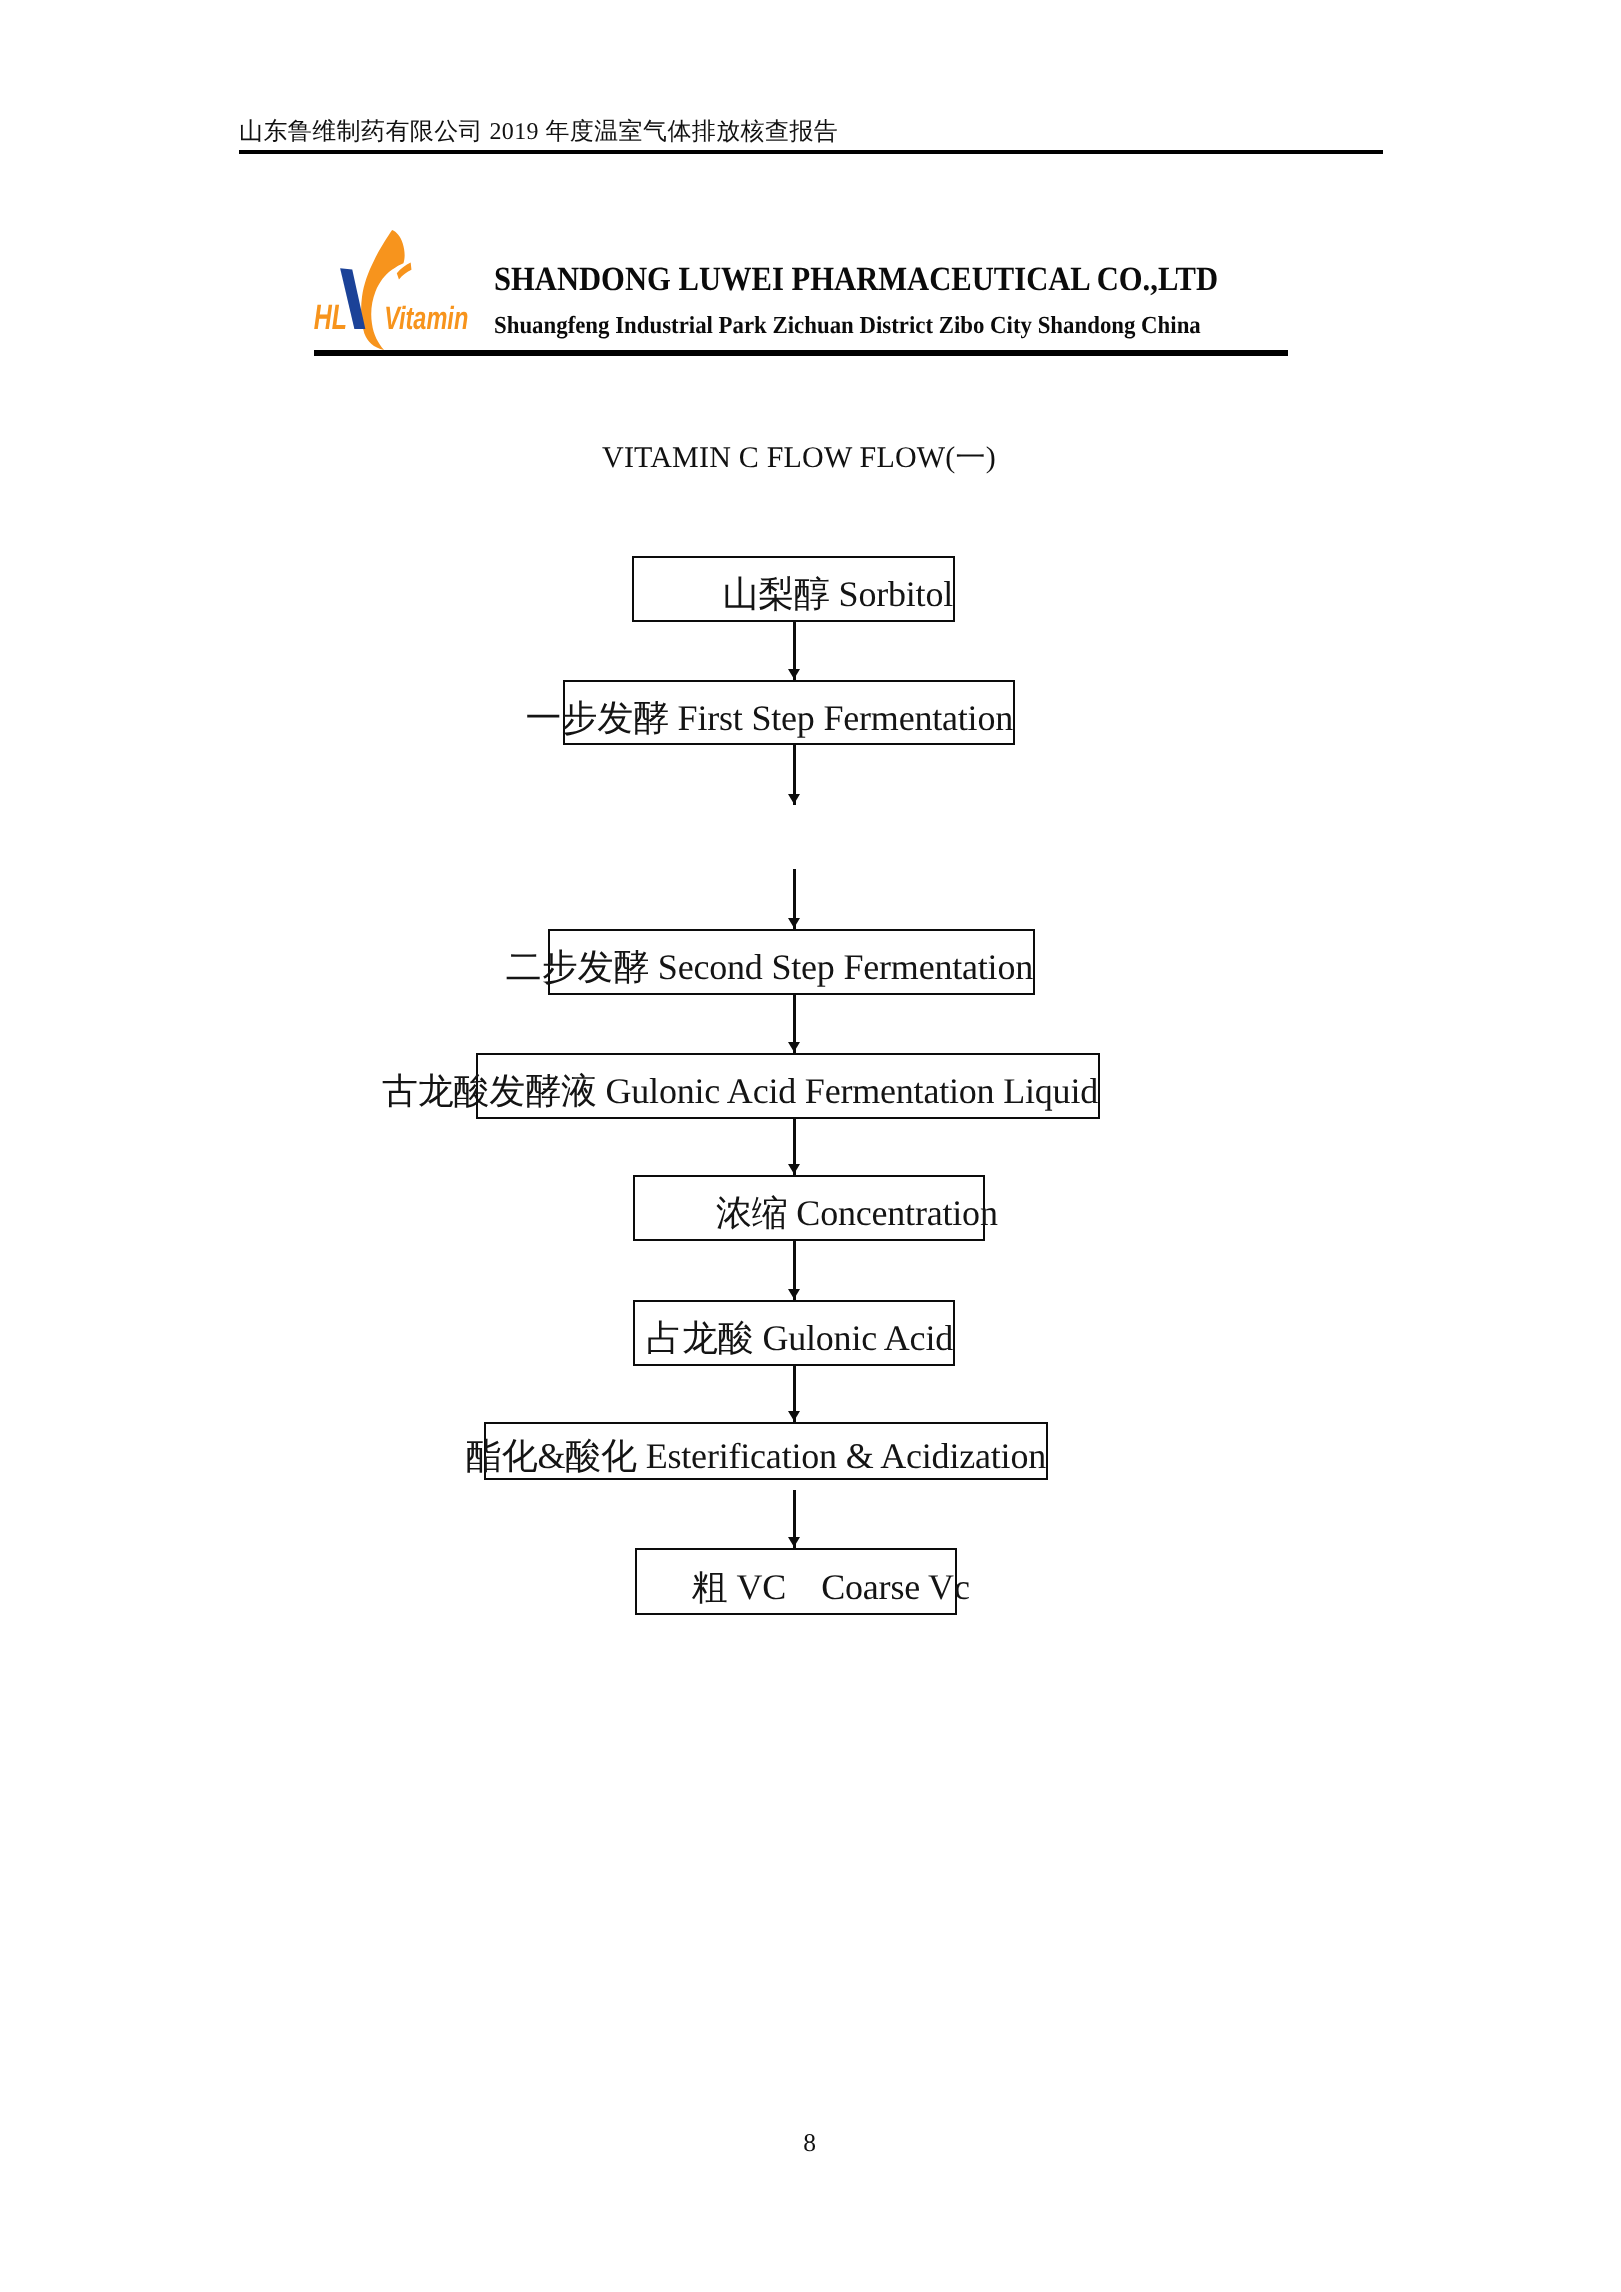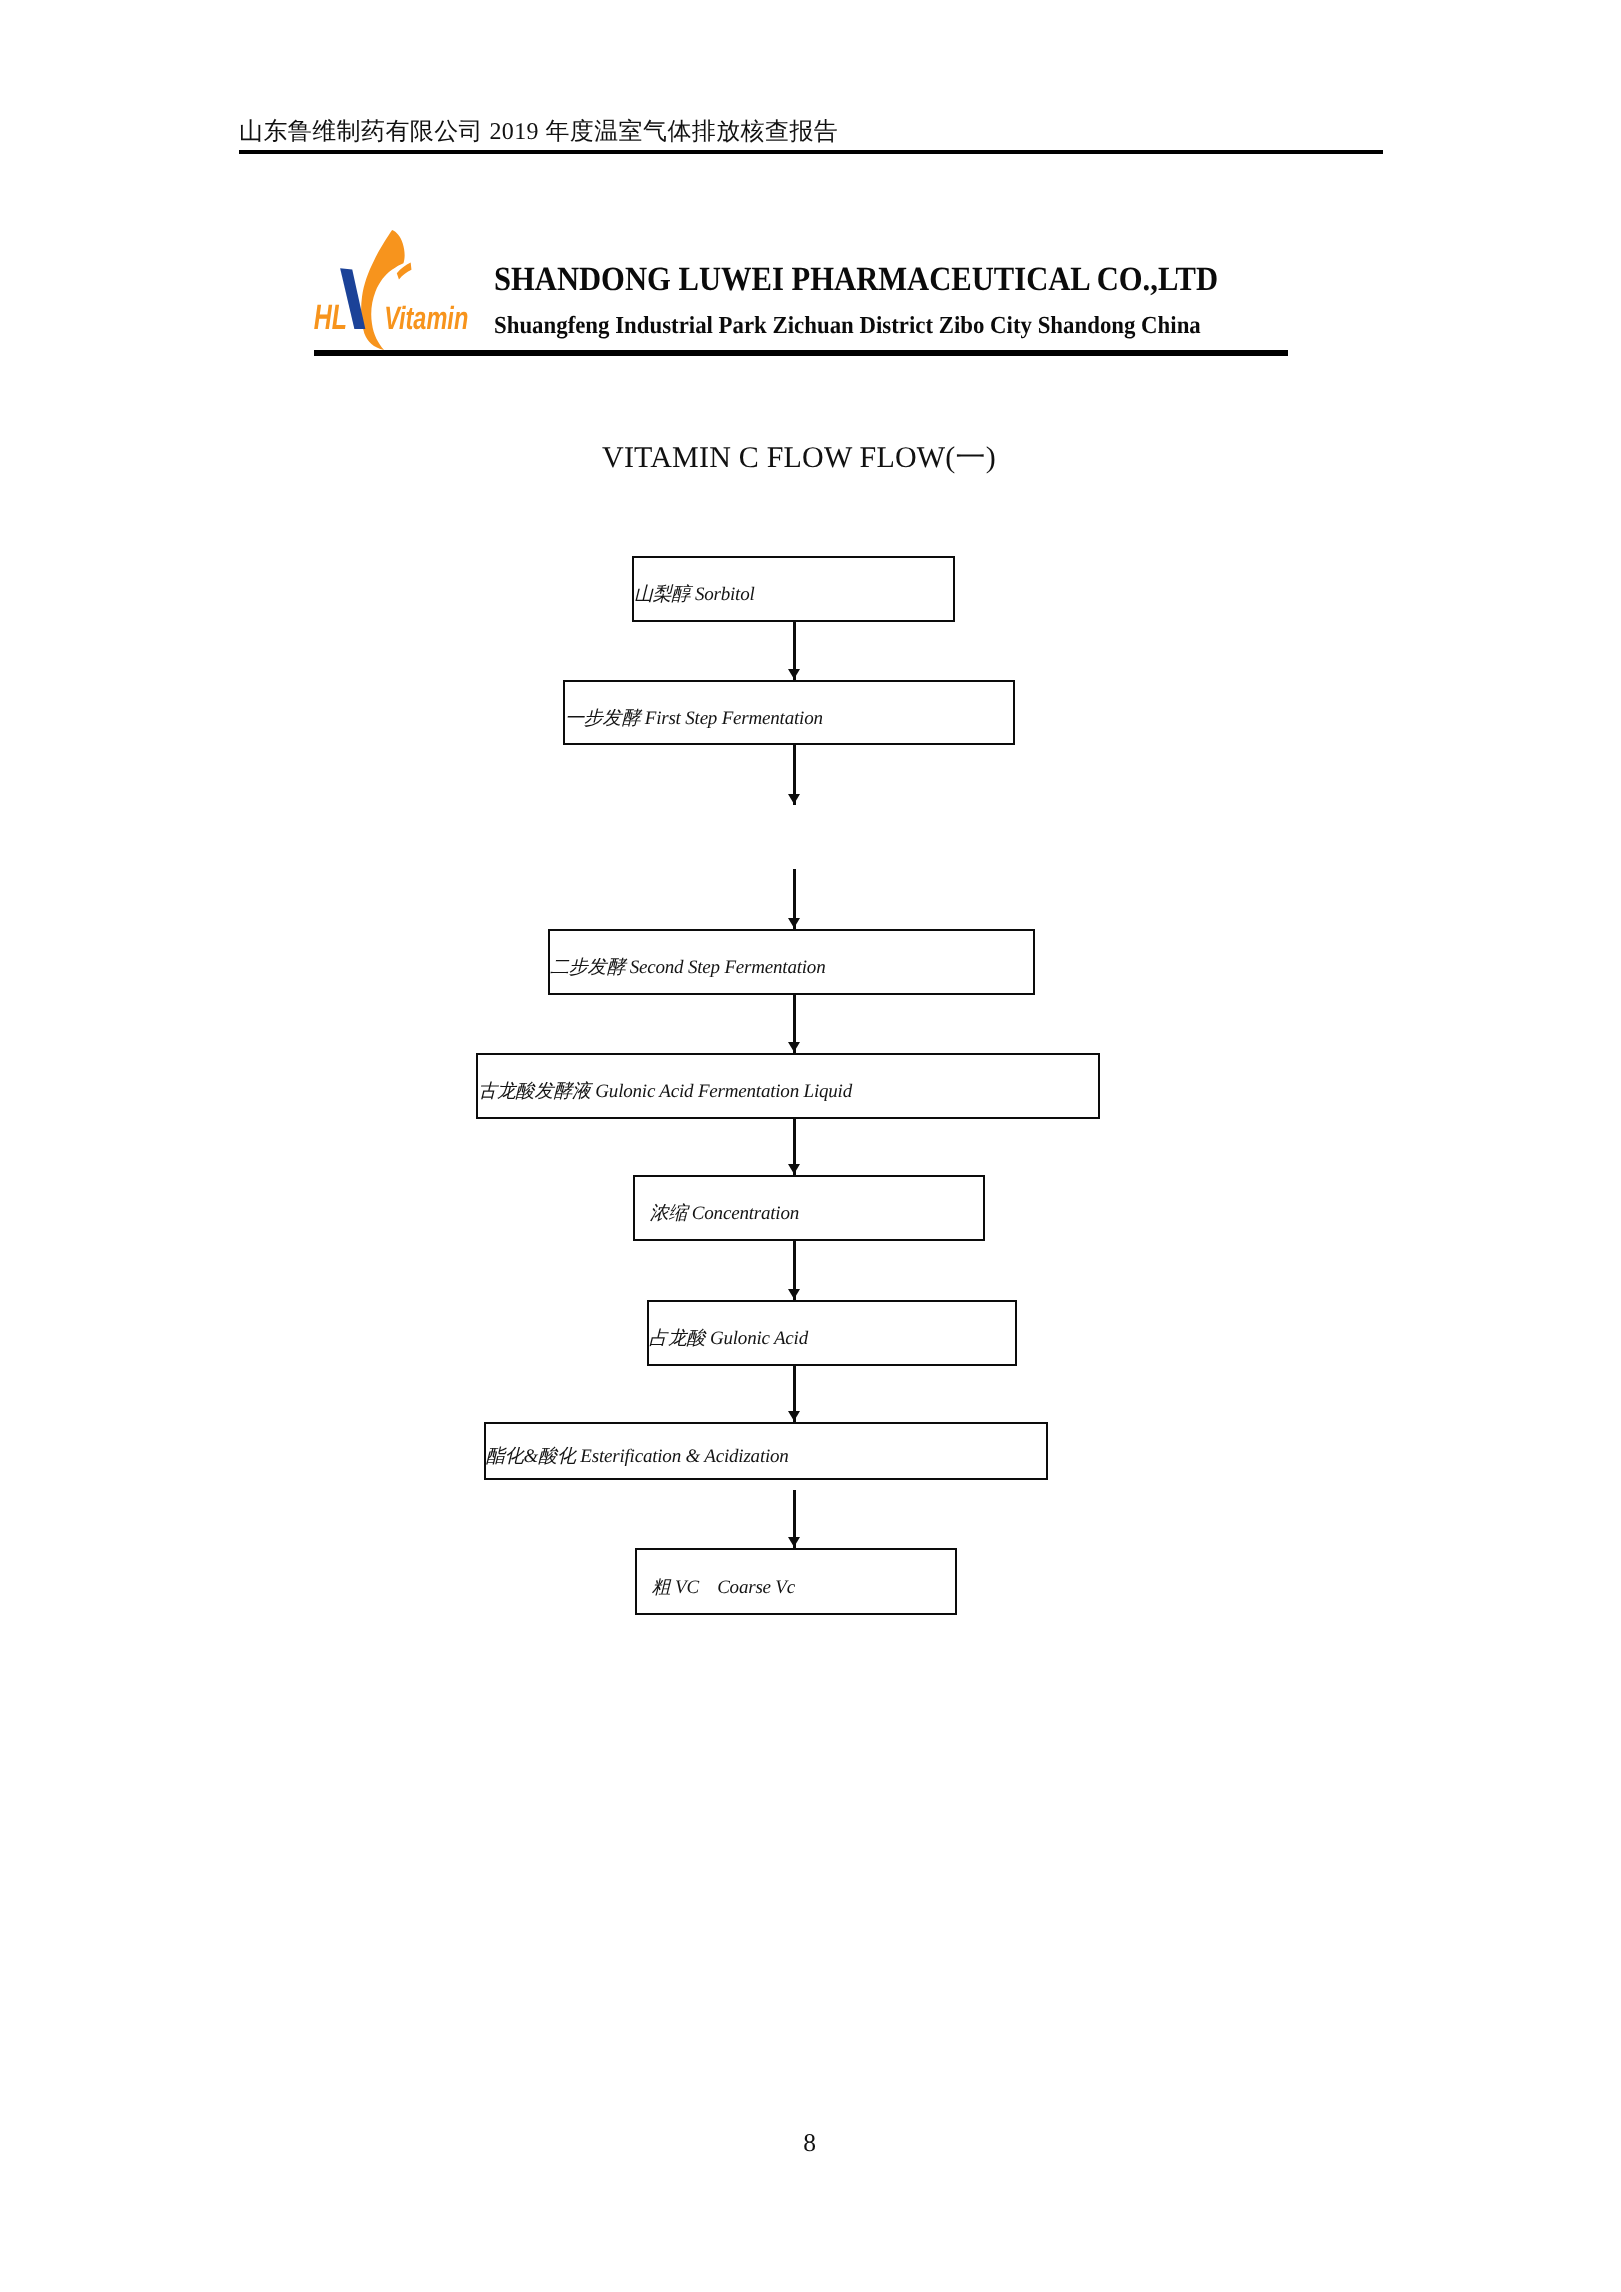--- a/index.html
+++ b/index.html
@@ -25,22 +25,22 @@
       transform:scaleX(.932);transform-origin:left top;}
   .lh-rule{position:absolute;left:2px;top:123px;width:974px;height:5.9px;background:#000;}
 
   
   .chart-title{position:absolute;left:227px;top:440px;width:1144px;text-align:center;
       font-size:30px;line-height:35px;color:#111;letter-spacing:0.2px;}
 
   
   .flow{position:absolute;left:0;top:0;width:1621px;height:2293px;}
   .node{position:absolute;box-sizing:border-box;border:2.4px solid #0c0c0c;background:#fff;
-      display:flex;align-items:center;justify-content:flex-start;
-      font-size:19px;line-height:1.15;color:#141414;white-space:pre;letter-spacing:-0.2px;font-style:italic;}
+      display:flex;align-items:center;justify-content:flex-end;
+      font-size:36px;line-height:1.15;color:#141414;white-space:pre;letter-spacing:-0.2px;}
   .node > span{display:block;}
   .conn{position:absolute;width:2.9px;background:#0d0d0d;}
   .arrowhead{position:absolute;width:0;height:0;
       border-left:6.4px solid transparent;border-right:6.4px solid transparent;
       border-top:10.8px solid #0d0d0d;}
 
   
   .page-number{position:absolute;left:-1px;top:2128px;width:1621px;text-align:center;
       font-size:25.5px;color:#111;}
 </style>
@@ -68,21 +68,21 @@
   </div>
 
   <div class="chart-title">VITAMIN C FLOW FLOW(一)</div>
 
   <div class="flow" id="flow">
       <div class="node" style="left: 632px; top: 556px; width: 323px; height: 66px;"><span style="transform: translate(0px, 5.9px);">山梨醇 Sorbitol</span></div>
       <div class="node" style="left: 563px; top: 680px; width: 452px; height: 65px;"><span style="transform: translate(0px, 5.9px);">一步发酵 First Step Fermentation</span></div>
       <div class="node" style="left: 548px; top: 929px; width: 487px; height: 66px;"><span style="transform: translate(0px, 5.9px);">二步发酵 Second Step Fermentation</span></div>
       <div class="node" style="left: 476px; top: 1053px; width: 624px; height: 66px;"><span style="transform: translate(0px, 5.9px);">古龙酸发酵液 Gulonic Acid Fermentation Liquid</span></div>
       <div class="node" style="left: 633px; top: 1175px; width: 352px; height: 66px;"><span style="transform: translate(14.7px, 5.9px);">浓缩 Concentration</span></div>
-      <div class="node" style="left: 647px; top: 1300px; width: 370px; height: 66px;"><span style="transform: translate(0px, 5.9px);">占龙酸 Gulonic Acid</span></div>
+      <div class="node" style="left: 633px; top: 1300px; width: 322px; height: 66px;"><span style="transform: translate(0px, 5.9px);">占龙酸 Gulonic Acid</span></div>
       <div class="node" style="left: 484px; top: 1422px; width: 564px; height: 58px;"><span style="transform: translate(0px, 5.9px);">酯化&amp;酸化 Esterification &amp; Acidization</span></div>
       <div class="node" style="left: 635px; top: 1548px; width: 322px; height: 67px;"><span style="transform: translate(14.7px, 5.9px);">粗 VC    Coarse Vc</span></div>
       <div class="conn" style="left: 793px; top: 621px; height: 59px;"></div>
       <div class="arrowhead" style="left: 788px; top: 669px;"></div>
       <div class="conn" style="left: 793px; top: 745px; height: 60px;"></div>
       <div class="arrowhead" style="left: 788px; top: 794px;"></div>
       <div class="conn" style="left: 793px; top: 869px; height: 60px;"></div>
       <div class="arrowhead" style="left: 788px; top: 918px;"></div>
       <div class="conn" style="left: 793px; top: 995px; height: 58px;"></div>
       <div class="arrowhead" style="left: 788px; top: 1042px;"></div>

